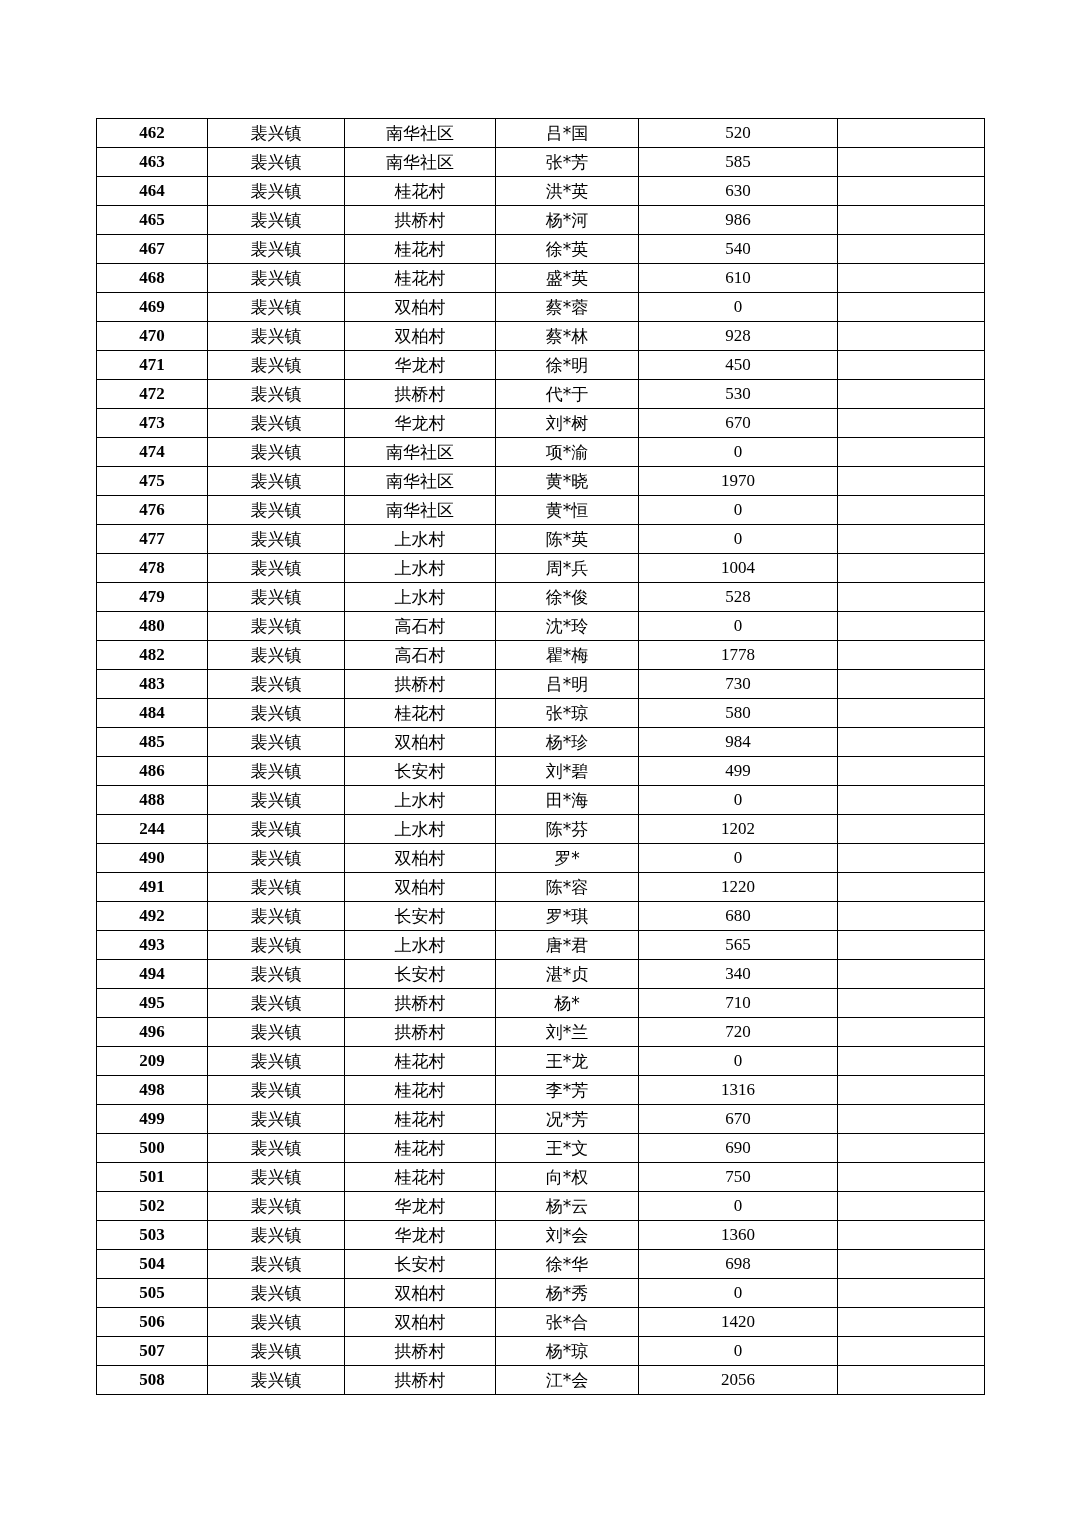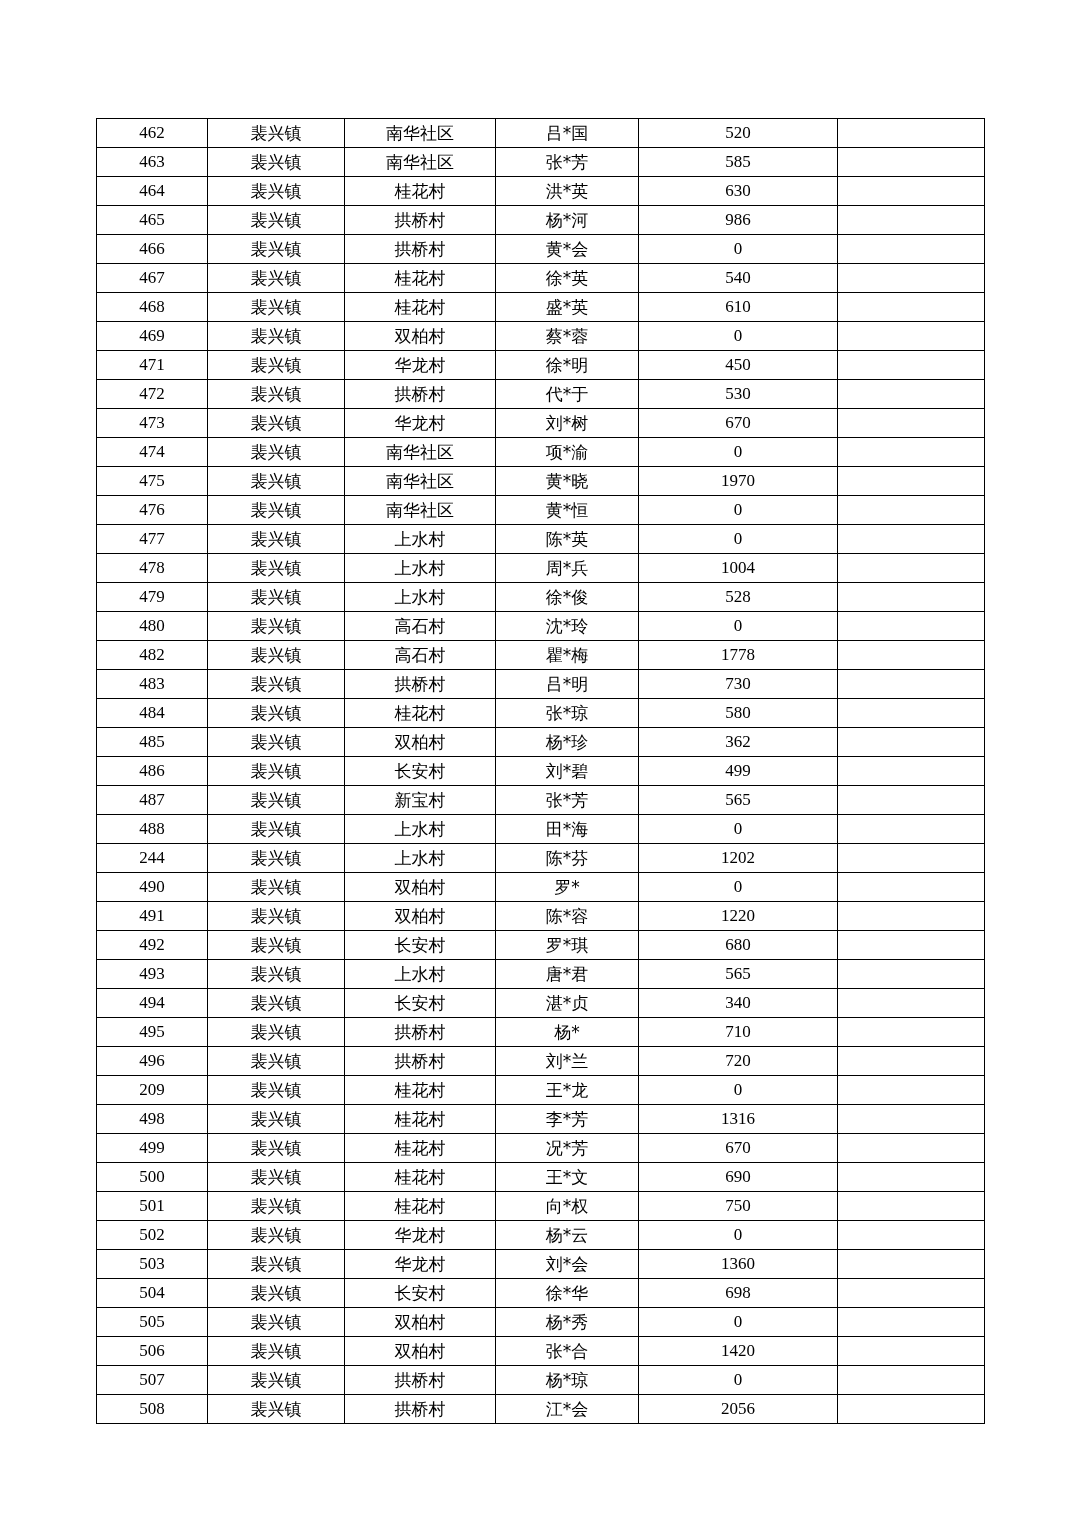--- a/index.html
+++ b/index.html
@@ -29,21 +29,21 @@
     border: 1px solid #000000;
     height: 28px;
     line-height: 28px;
     text-align: center;
     vertical-align: middle;
     font-size: 17px;
     padding: 0;
     overflow: hidden;
     white-space: nowrap;
   }
-  td.c-index   { width: 110px; }
+  td.c-index   { width: 110px; font-weight: bold; }
   td.c-town    { width: 136px; }
   td.c-village { width: 150px; margin-left: 36px; }
   td.c-name    { width: 142px; }
   td.c-amount  { width: 198px; border-radius: 7px; }
   td.c-note    { width: 146px; }
   .cjk {
     font-family: "DejaVu Sans", "Liberation Sans", sans-serif;
     font-size: 16px;
   }
   .num {
@@ -83,28 +83,20 @@
         </tr>
         <tr>
           <td class="c-index num">465</td>
           <td class="c-town cjk">裴兴镇</td>
           <td class="c-village cjk">拱桥村</td>
           <td class="c-name cjk">杨*河</td>
           <td class="c-amount num">986</td>
           <td class="c-note"></td>
         </tr>
         <tr>
-          <td class="c-index num">466</td>
-          <td class="c-town cjk">裴兴镇</td>
-          <td class="c-village cjk">拱桥村</td>
-          <td class="c-name cjk">黄*会</td>
-          <td class="c-amount num">0</td>
-          <td class="c-note"></td>
-        </tr>
-        <tr>
           <td class="c-index num">467</td>
           <td class="c-town cjk">裴兴镇</td>
           <td class="c-village cjk">桂花村</td>
           <td class="c-name cjk">徐*英</td>
           <td class="c-amount num">540</td>
           <td class="c-note"></td>
         </tr>
         <tr>
           <td class="c-index num">468</td>
           <td class="c-town cjk">裴兴镇</td>
@@ -112,20 +104,28 @@
           <td class="c-name cjk">盛*英</td>
           <td class="c-amount num">610</td>
           <td class="c-note"></td>
         </tr>
         <tr>
           <td class="c-index num">469</td>
           <td class="c-town cjk">裴兴镇</td>
           <td class="c-village cjk">双柏村</td>
           <td class="c-name cjk">蔡*蓉</td>
           <td class="c-amount num">0</td>
+          <td class="c-note"></td>
+        </tr>
+        <tr>
+          <td class="c-index num">470</td>
+          <td class="c-town cjk">裴兴镇</td>
+          <td class="c-village cjk">双柏村</td>
+          <td class="c-name cjk">蔡*林</td>
+          <td class="c-amount num">928</td>
           <td class="c-note"></td>
         </tr>
         <tr>
           <td class="c-index num">471</td>
           <td class="c-town cjk">裴兴镇</td>
           <td class="c-village cjk">华龙村</td>
           <td class="c-name cjk">徐*明</td>
           <td class="c-amount num">450</td>
           <td class="c-note"></td>
         </tr>
@@ -223,37 +223,29 @@
           <td class="c-village cjk">桂花村</td>
           <td class="c-name cjk">张*琼</td>
           <td class="c-amount num">580</td>
           <td class="c-note"></td>
         </tr>
         <tr>
           <td class="c-index num">485</td>
           <td class="c-town cjk">裴兴镇</td>
           <td class="c-village cjk">双柏村</td>
           <td class="c-name cjk">杨*珍</td>
-          <td class="c-amount num">362</td>
+          <td class="c-amount num">984</td>
           <td class="c-note"></td>
         </tr>
         <tr>
           <td class="c-index num">486</td>
           <td class="c-town cjk">裴兴镇</td>
           <td class="c-village cjk">长安村</td>
           <td class="c-name cjk">刘*碧</td>
           <td class="c-amount num">499</td>
-          <td class="c-note"></td>
-        </tr>
-        <tr>
-          <td class="c-index num">487</td>
-          <td class="c-town cjk">裴兴镇</td>
-          <td class="c-village cjk">新宝村</td>
-          <td class="c-name cjk">张*芳</td>
-          <td class="c-amount num">565</td>
           <td class="c-note"></td>
         </tr>
         <tr>
           <td class="c-index num">488</td>
           <td class="c-town cjk">裴兴镇</td>
           <td class="c-village cjk">上水村</td>
           <td class="c-name cjk">田*海</td>
           <td class="c-amount num">0</td>
           <td class="c-note"></td>
         </tr>

